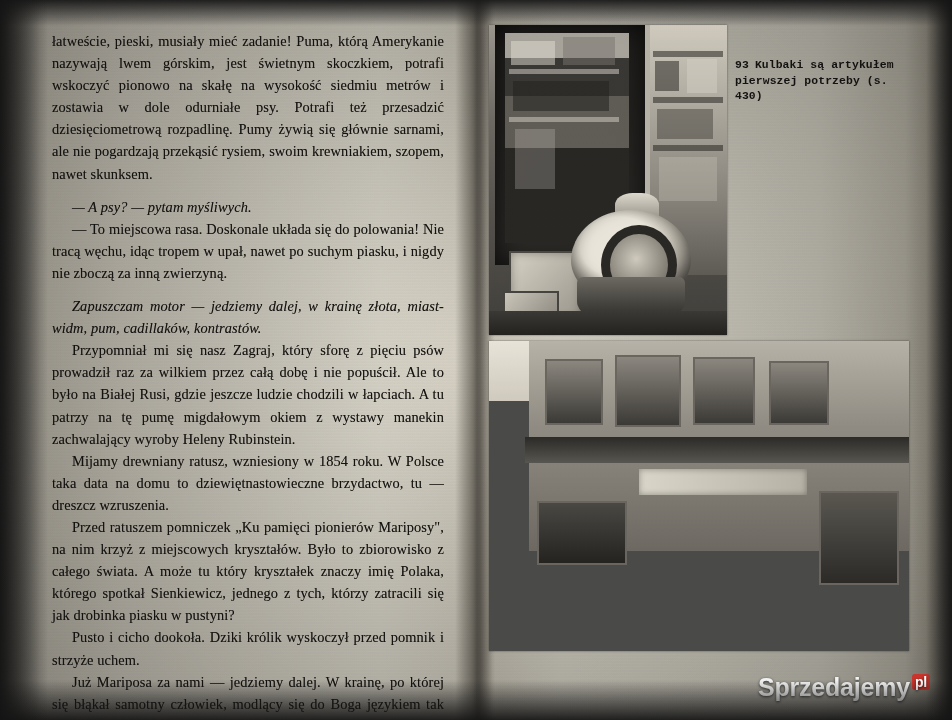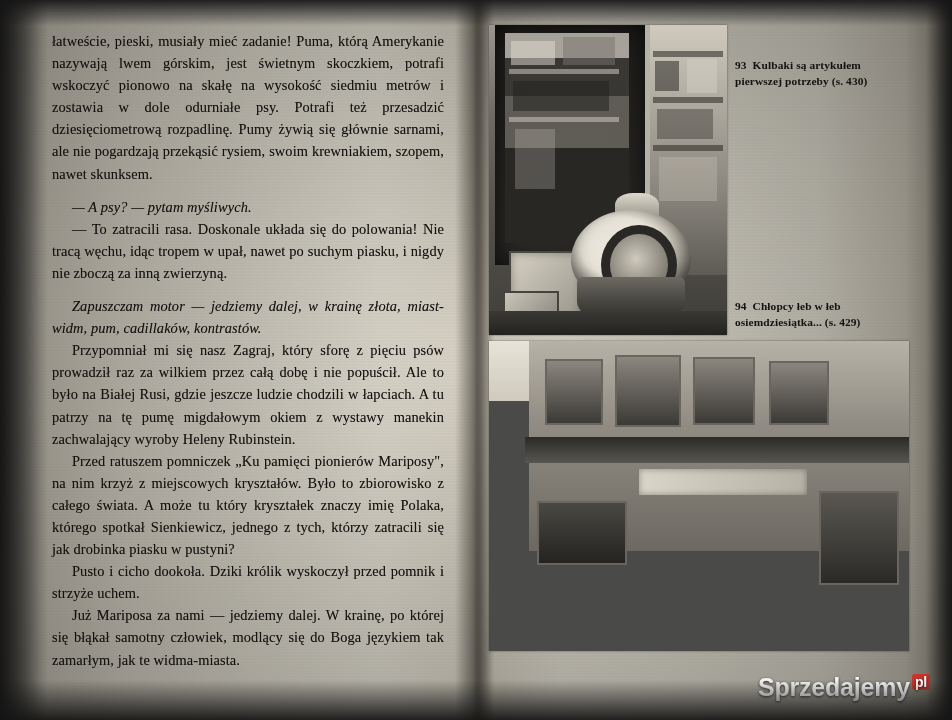--- a/index.html
+++ b/index.html
@@ -101,21 +101,21 @@
   #photo-top {
     left: 489px; top: 25px; width: 238px; height: 310px;
   }
   #photo-bottom {
     left: 489px; top: 341px; width: 420px; height: 310px;
   }
 
   .cap {
     position: absolute;
     color: #131210;
-    font-family: Liberation Serif, serif;
+    font-family: Liberation Mono, monospace;
     font-size: 11.4px;
     line-height: 15.5px;
     font-weight: 700;
     letter-spacing: 0.1px;
   }
   #cap-93 { left: 735px; top: 58px; width: 160px; }
   #cap-94 { left: 735px; top: 299px; width: 170px; }
   .cap .num { margin-right: 6px; }
 
   
@@ -243,23 +243,24 @@
 </head>
 <body>
 
 <div id="page">
 
   <div class="paper"></div>
 
   <div class="text-col">
     <p>łatweście, pieski, musiały mieć zadanie! Puma, którą Amerykanie nazywają lwem górskim, jest świetnym skoczkiem, potrafi wskoczyć pionowo na skałę na wysokość siedmiu metrów i zostawia w dole odurniałe psy. Potrafi też przesadzić dziesięciometrową rozpadlinę. Pumy żywią się głównie sarnami, ale nie pogardzają przekąsić rysiem, swoim krewniakiem, szopem, nawet skunksem.</p>
     <p class="indent gap">— A psy? — pytam myśliwych.</p>
-    <p class="indent">— To zatracili rasa. Doskonale układa się do polowania! Nie tracą węchu, idąc tropem w upał, nawet po suchym piasku, i nigdy nie zboczą za inną zwierzyną.</p>
+    <p class="indent">— To miejscowa rasa. Doskonale układa się do polowania! Nie tracą węchu, idąc tropem w upał, nawet po suchym piasku, i nigdy nie zboczą za inną zwierzyną.</p>
     <p class="indent gap">Zapuszczam motor — jedziemy dalej, w krainę złota, miast-widm, pum, cadillaków, kontrastów.</p>
     <p class="indent">Przypomniał mi się nasz Zagraj, który sforę z pięciu psów prowadził raz za wilkiem przez całą dobę i nie popuścił. Ale to było na Białej Rusi, gdzie jeszcze ludzie chodzili w łapciach. A tu patrzy na tę pumę migdałowym okiem z wystawy manekin zachwalający wyroby Heleny Rubinstein.</p>
+    <p class="indent">Mijamy drewniany ratusz, wzniesiony w 1854 roku. W Polsce taka data na domu to dziewiętnastowieczne brzydactwo, tu — dreszcz wzruszenia.</p>
     <p class="indent">Przed ratuszem pomniczek „Ku pamięci pionierów Mariposy", na nim krzyż z miejscowych kryształów. Było to zbiorowisko z całego świata. A może tu który kryształek znaczy imię Polaka, którego spotkał Sienkiewicz, jednego z tych, którzy zatracili się jak drobinka piasku w pustyni?</p>
     <p class="indent">Pusto i cicho dookoła. Dziki królik wyskoczył przed pomnik i strzyże uchem.</p>
     <p class="indent">Już Mariposa za nami — jedziemy dalej. W krainę, po której się błąkał samotny człowiek, modlący się do Boga językiem tak zamarłym, jak te widma-miasta.</p>
   </div>
 
   <div class="gutter"></div>
 
   <div id="photo-top" class="photo">
     <div class="p1-bg"></div>
     <div class="p1-rightwall"></div>
@@ -354,23 +355,20 @@
       
       
       
       
       
       
     </div>
 
   </div>
 
-  <div id="cap-94" class="cap">
-    <span class="num">94</span><span>Chłopcy łeb w łeb osiemdziesiątka... (s. 429)</span>
-  </div>
 
   <div id="watermark">
     <span>Sprzedajemy</span><span class="dot">pl</span>
   </div>
 
   <div class="edge-top"></div>
   <div class="edge-bottom"></div>
   <div class="edge-left"></div>
   <div class="edge-right"></div>
 </div>

